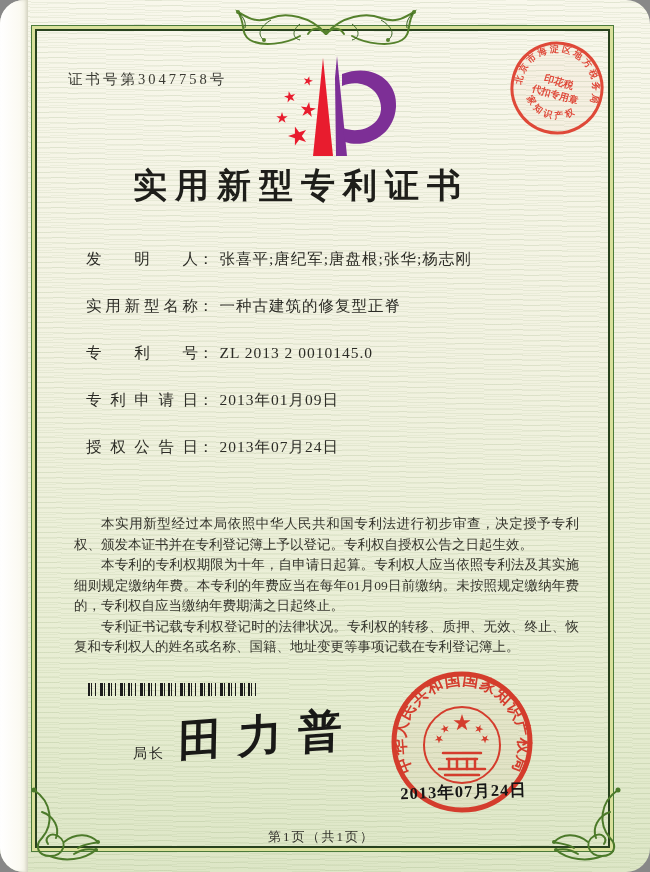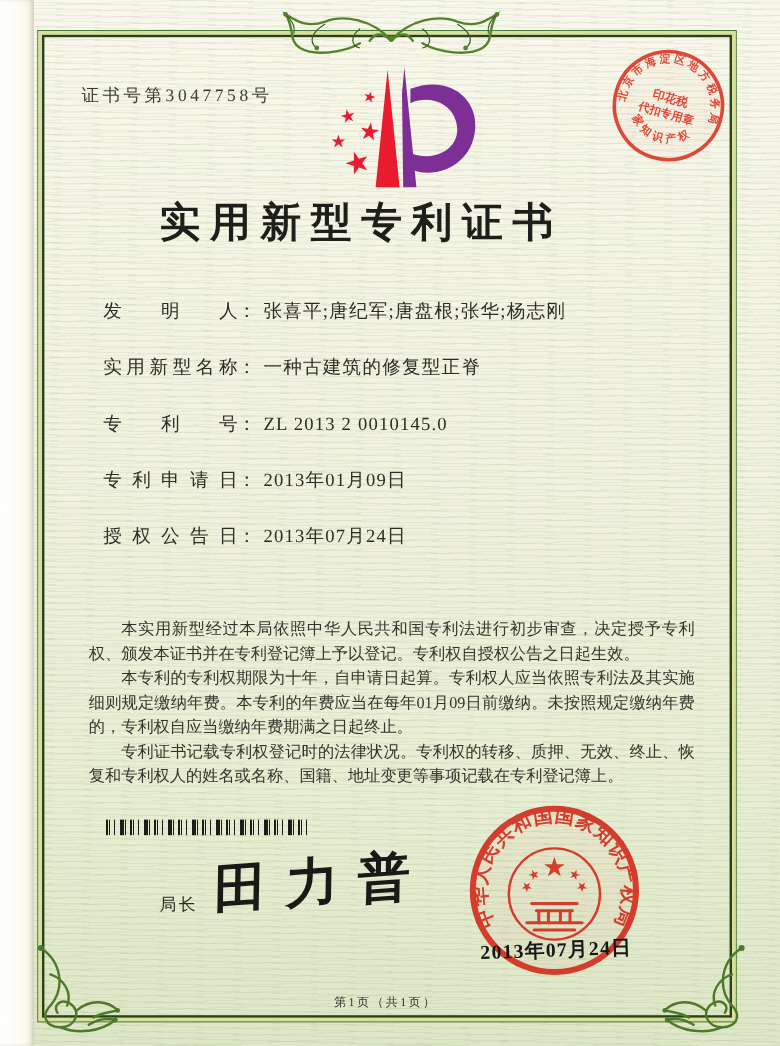--- a/index.html
+++ b/index.html
@@ -1,21 +1,21 @@
 <!DOCTYPE html>
 <html><head>
 <meta charset="utf-8">
 <style>
   html,body{margin:0;padding:0;background:#888;}
   .stage{width:650px;height:872px;position:relative;overflow:hidden;
     font-family:"Liberation Serif","DejaVu Serif",serif;
     background:
       repeating-linear-gradient(1.5deg, rgba(110,140,80,0.10) 0 1px, transparent 1px 5px),
       repeating-linear-gradient(-2deg, rgba(110,140,80,0.07) 0 1px, transparent 1px 6px),
-      linear-gradient(180deg,#f8f7eb 0%,#f2f2e1 40%,#e7edd2 78%,#dde6c6 100%);}
+      linear-gradient(180deg,#f8f7eb 0%,#f2f2e1 40%,#e7edd2 78%,#dde6c6 100%); border-radius: 24px;}
   .left-strip{position:absolute;left:0;top:0;width:28px;height:872px;
     background:linear-gradient(90deg,#ffffff 0%,#fbfaf2 70%,#efeede 100%);
     box-shadow:inset -2px 0 3px rgba(90,90,60,.18);}
   
   .frame{position:absolute;left:31px;top:25px;width:581px;height:825px;
     border:1px solid #4b7a3a;padding:0;}
   .frame-mid{position:absolute;inset:0;border:3px solid #d9e09b;}
   .frame-in{position:absolute;inset:0;border:2px solid #28421e;}
   
   .cert-no{position:absolute;left:68px;top:70px;font-size:14.5px;letter-spacing:3px;color:#3a3a33;}
@@ -44,21 +44,21 @@
     font-weight:700;color:#161616;letter-spacing:1px;transform:rotate(-2deg);}
   .tax-stamp{position:absolute;left:497px;top:28px;width:120px;height:120px;transform:rotate(16deg);opacity:.92;}
   
   .logo{position:absolute;left:252px;top:52px;width:150px;height:112px;}
   
   .orn-top{position:absolute;left:216px;top:4px;width:220px;height:48px;}
   .orn-bl{position:absolute;left:24px;top:772px;width:86px;height:92px;}
   .orn-br{position:absolute;left:542px;top:772px;width:86px;height:92px;transform:scaleX(-1);}
   
   .footer{position:absolute;left:31px;top:828px;width:581px;text-align:center;
-    font-size:10px;letter-spacing:2px;color:#33332c;}
+    font-size:13px;letter-spacing:2px;color:#33332c;}
 </style>
 </head>
 <body>
 
 <div class="stage">
   <div class="left-strip"></div>
 
   <div class="frame">
     <div class="frame-mid">
       <div class="frame-in"></div>

